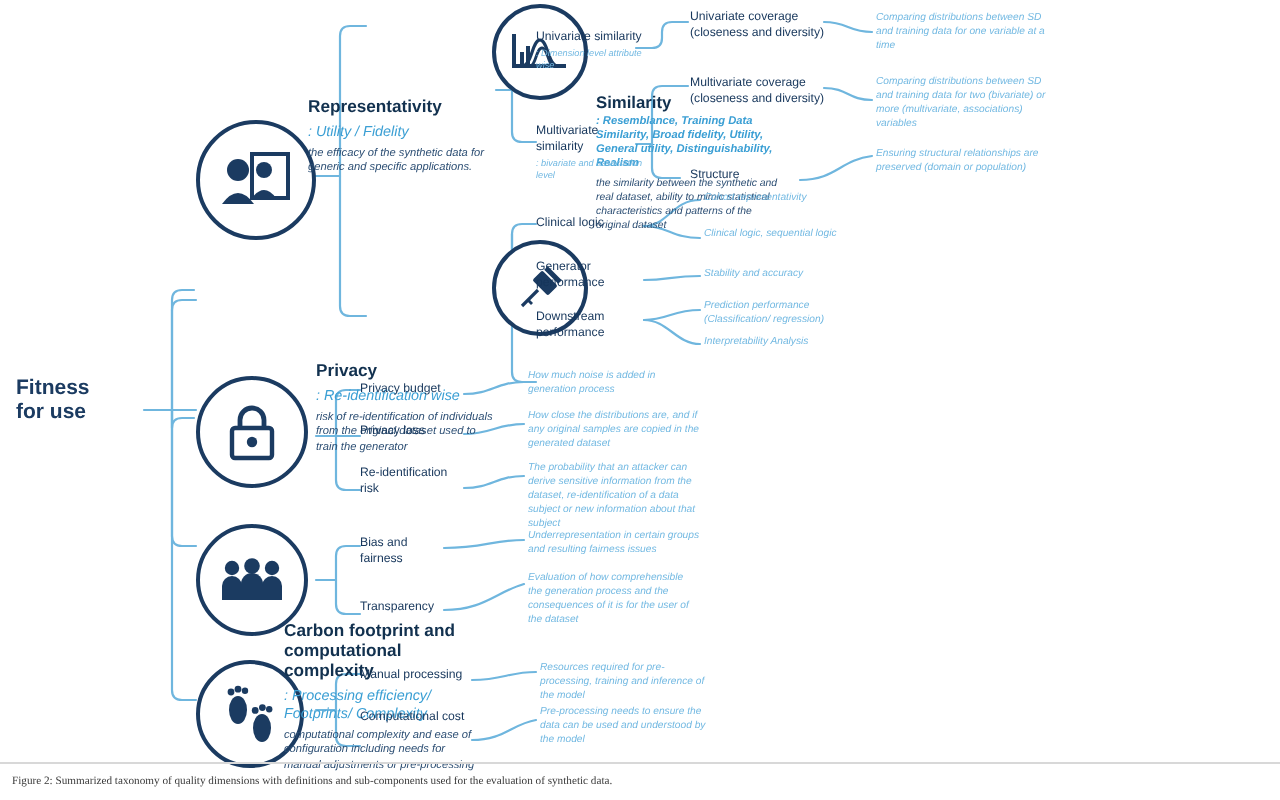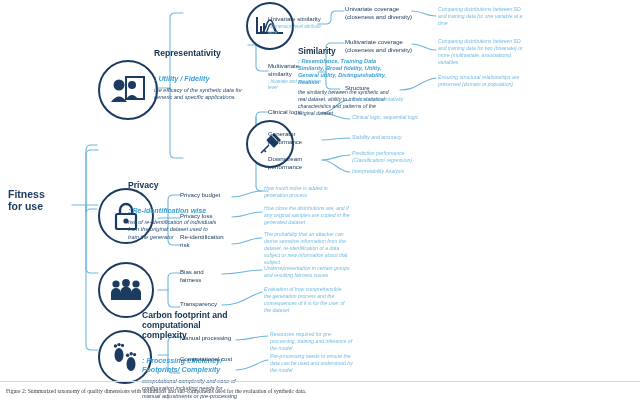--- a/index.html
+++ b/index.html
@@ -23,21 +23,21 @@
   
   .icon-circle{
     position:absolute;border:2.2px solid #1b3b61;border-radius:50%;
     background:#fff;display:flex;align-items:center;justify-content:center;
   }
   .icon-circle svg{display:block;}
 
   
   .l1{position:absolute;width:92px;}
   .l1 .ttl{font-size:8.6px;font-weight:bold;line-height:1.18;color:#12314f;}
-  .l1 .sub{font-size:7.2px;font-weight:bold;font-style:italic;line-height:1.2;color:#3b9fd4;margin-top:17px;}
+  .l1 .sub{font-size:7.2px;font-weight:normal;font-style:italic;line-height:1.2;color:#3b9fd4;margin-top:4px;}
   .l1 .dsc{font-size:5.6px;font-style:italic;line-height:1.33;color:#2d4f74;margin-top:3px;}
 
   
   .l2{position:absolute;width:84px;}
   .l2 .ttl{font-size:8.4px;font-weight:bold;line-height:1.18;color:#12314f;}
   .l2 .sub{font-size:5.6px;font-weight:bold;font-style:italic;line-height:1.25;color:#3b9fd4;margin-top:1px;}
   .l2 .dsc{font-size:5.2px;font-style:italic;line-height:1.33;color:#2d4f74;margin-top:3px;}
 
   
   .mid{position:absolute;font-size:6.1px;line-height:1.32;color:#16365b;width:58px;}
@@ -177,21 +177,21 @@
       <circle cx="23.6" cy="12.6" r="1.6" fill="#1b3b61"></circle>
     </svg>
   </div>
 
   <div class="l1" style="left:154px;top:48px;">
     <div class="ttl">Representativity</div>
     <div class="sub">: Utility / Fidelity</div>
     <div class="dsc">the efficacy of the synthetic data for generic and specific applications.</div>
   </div>
 
-  <div class="l1" style="left:128px;top:180px;">
+  <div class="l1" style="left:158px;top:180px;">
     <div class="ttl">Privacy</div>
     <div class="sub">: Re-identification wise</div>
     <div class="dsc">risk of re-identification of individuals from the original dataset used to train the generator</div>
   </div>
 
 
   <div class="l1" style="left:142px;top:310px;width:100px;">
     <div class="ttl">Carbon footprint and computational complexity</div>
     <div class="sub">: Processing efficiency/ Footprints/ Complexity</div>
     <div class="dsc">computational complexity and ease of configuration including needs for manual adjustments or pre-processing</div>

